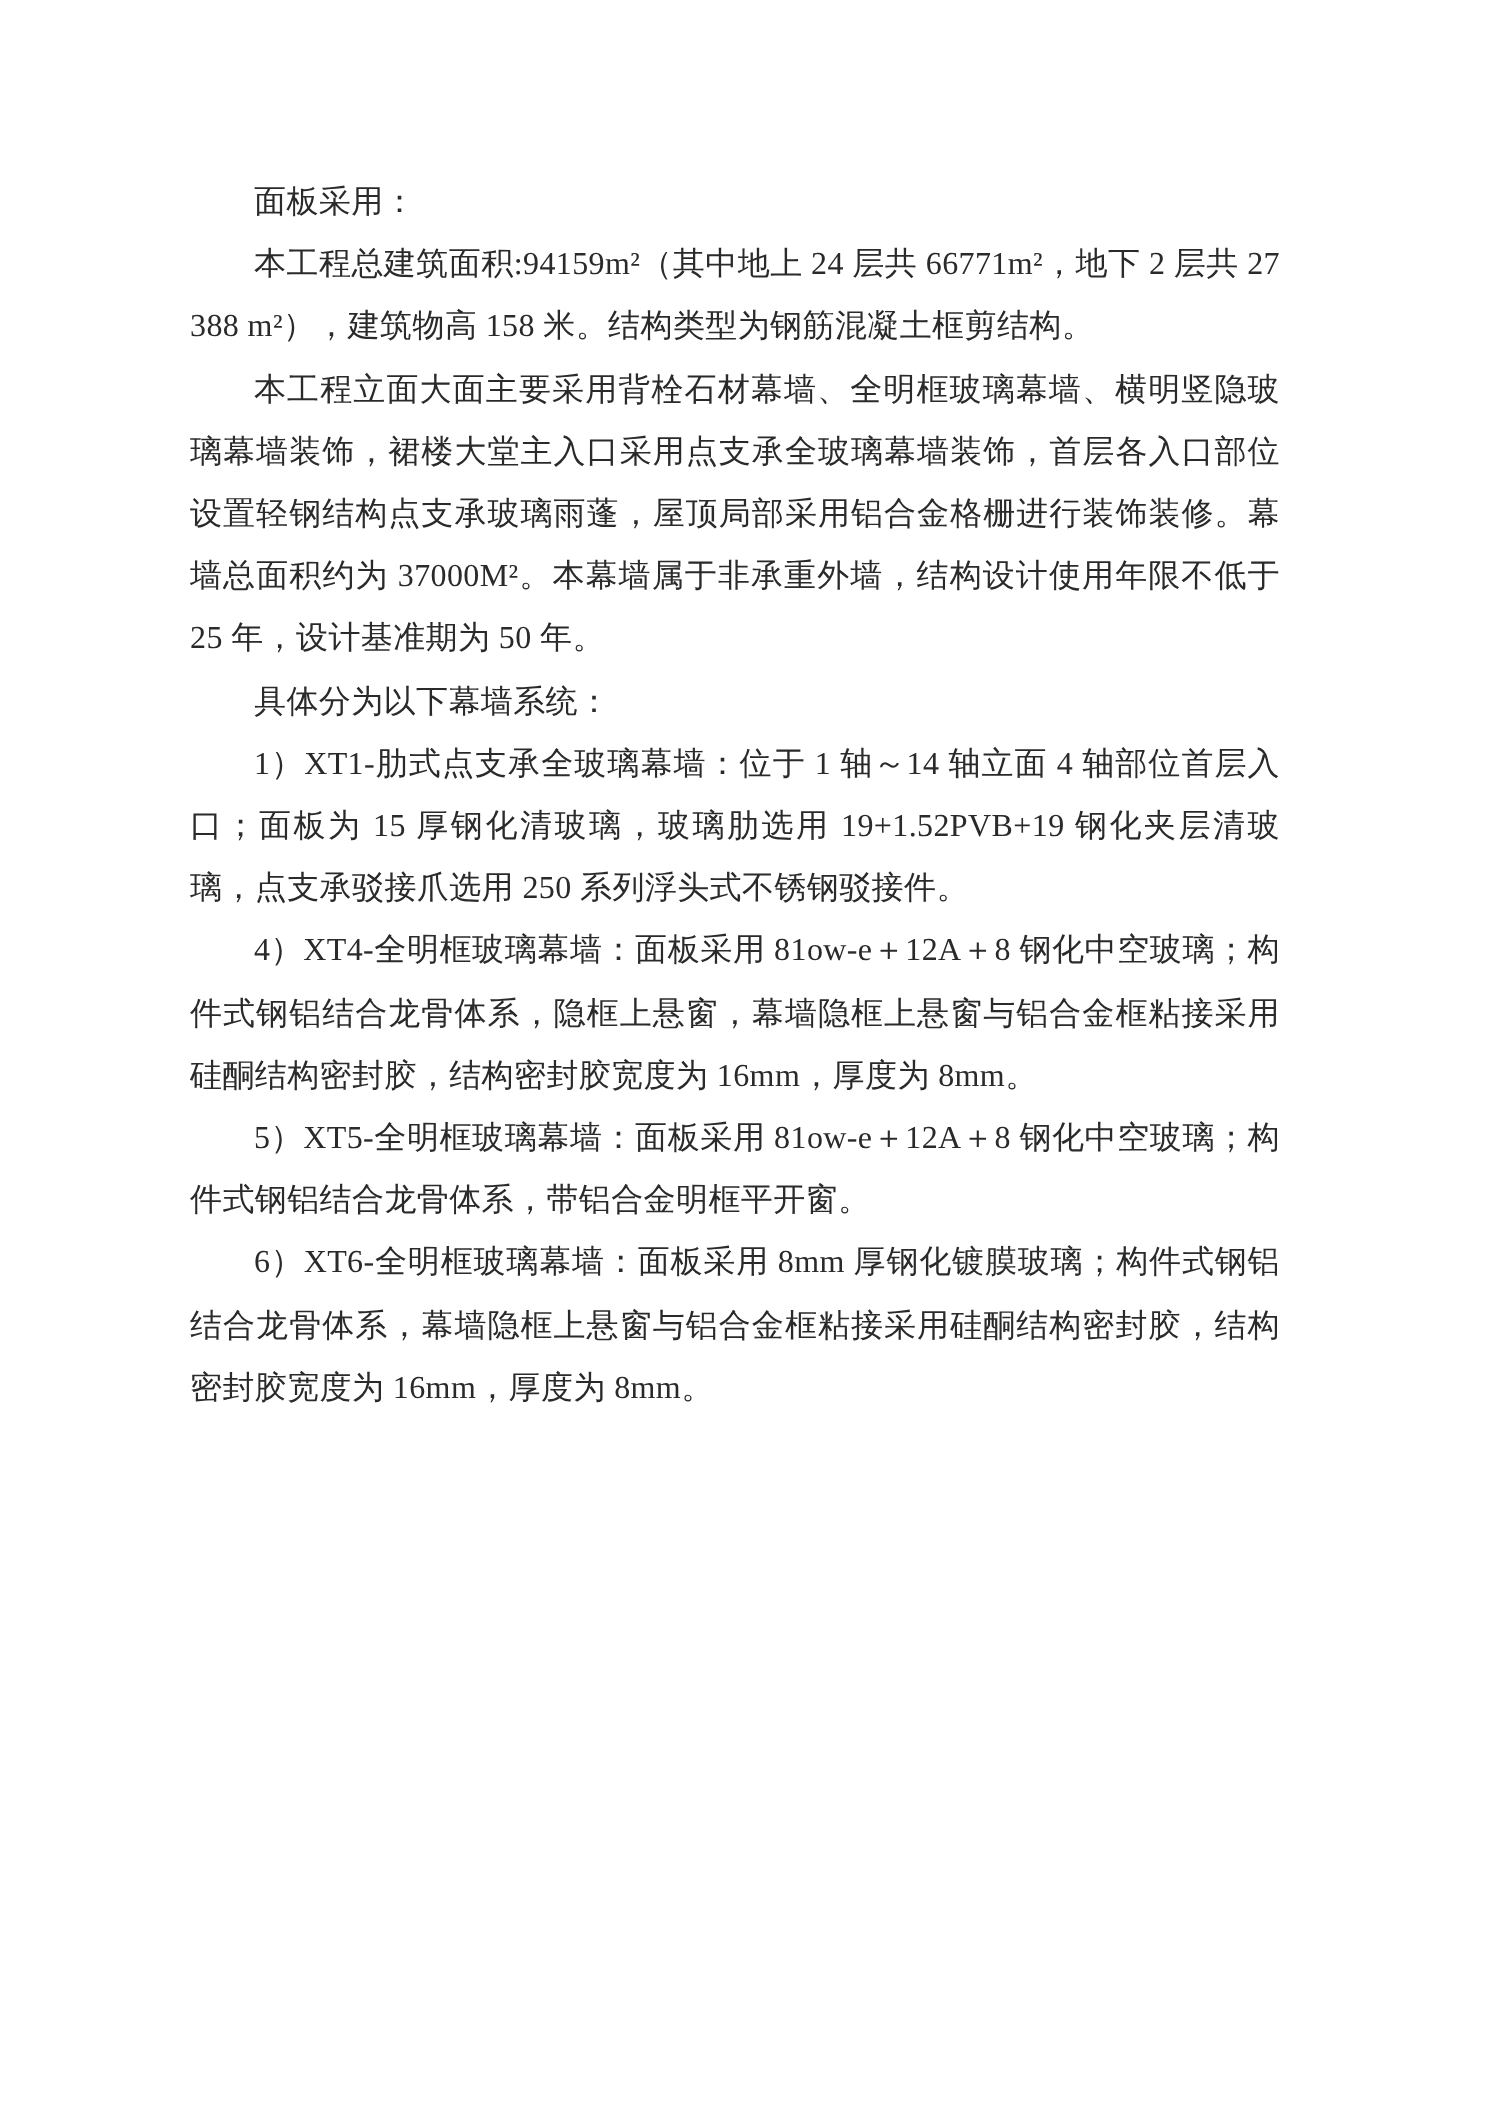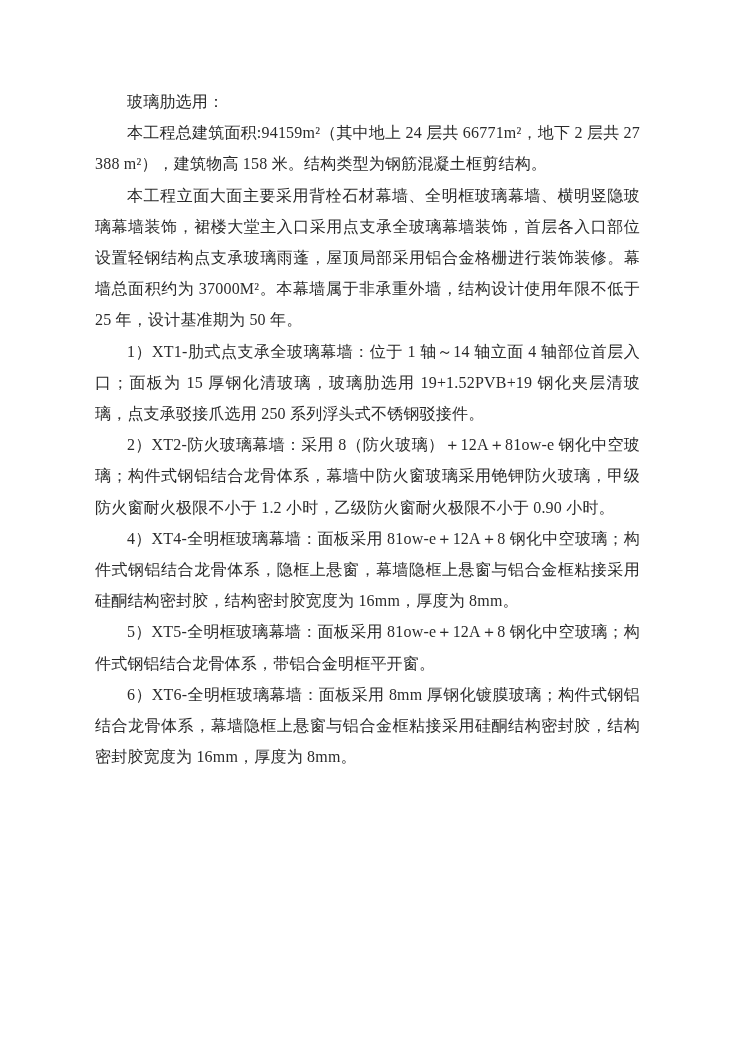--- a/index.html
+++ b/index.html
@@ -33,22 +33,22 @@
     text-align: justify;
     text-justify: inter-ideograph;
     word-break: break-all;
   }
 </style>
 </head>
 <body>
 
 <div class="page">
   <div class="text-block">
-    <p class="para">玻璃肋选用：</p>
+    <p class="para">面板采用：</p>
     <p class="para">本工程总建筑面积:94159m²（其中地上 24 层共 66771m²，地下 2 层共 27388 m²），建筑物高 158 米。结构类型为钢筋混凝土框剪结构。</p>
     <p class="para">本工程立面大面主要采用背栓石材幕墙、全明框玻璃幕墙、横明竖隐玻璃幕墙装饰，裙楼大堂主入口采用点支承全玻璃幕墙装饰，首层各入口部位设置轻钢结构点支承玻璃雨蓬，屋顶局部采用铝合金格栅进行装饰装修。幕墙总面积约为 37000M²。本幕墙属于非承重外墙，结构设计使用年限不低于 25 年，设计基准期为 50 年。</p>
+    <p class="para">具体分为以下幕墙系统：</p>
     <p class="para">1）XT1-肋式点支承全玻璃幕墙：位于 1 轴～14 轴立面 4 轴部位首层入口；面板为 15 厚钢化清玻璃，玻璃肋选用 19+1.52PVB+19 钢化夹层清玻璃，点支承驳接爪选用 250 系列浮头式不锈钢驳接件。</p>
-    <p class="para">2）XT2-防火玻璃幕墙：采用 8（防火玻璃）＋12A＋81ow-e 钢化中空玻璃；构件式钢铝结合龙骨体系，幕墙中防火窗玻璃采用铯钾防火玻璃，甲级防火窗耐火极限不小于 1.2 小时，乙级防火窗耐火极限不小于 0.90 小时。</p>
     <p class="para">4）XT4-全明框玻璃幕墙：面板采用 81ow-e＋12A＋8 钢化中空玻璃；构件式钢铝结合龙骨体系，隐框上悬窗，幕墙隐框上悬窗与铝合金框粘接采用硅酮结构密封胶，结构密封胶宽度为 16mm，厚度为 8mm。</p>
     <p class="para">5）XT5-全明框玻璃幕墙：面板采用 81ow-e＋12A＋8 钢化中空玻璃；构件式钢铝结合龙骨体系，带铝合金明框平开窗。</p>
     <p class="para">6）XT6-全明框玻璃幕墙：面板采用 8mm 厚钢化镀膜玻璃；构件式钢铝结合龙骨体系，幕墙隐框上悬窗与铝合金框粘接采用硅酮结构密封胶，结构密封胶宽度为 16mm，厚度为 8mm。</p>
   </div>
 </div>
 
 </body></html>

